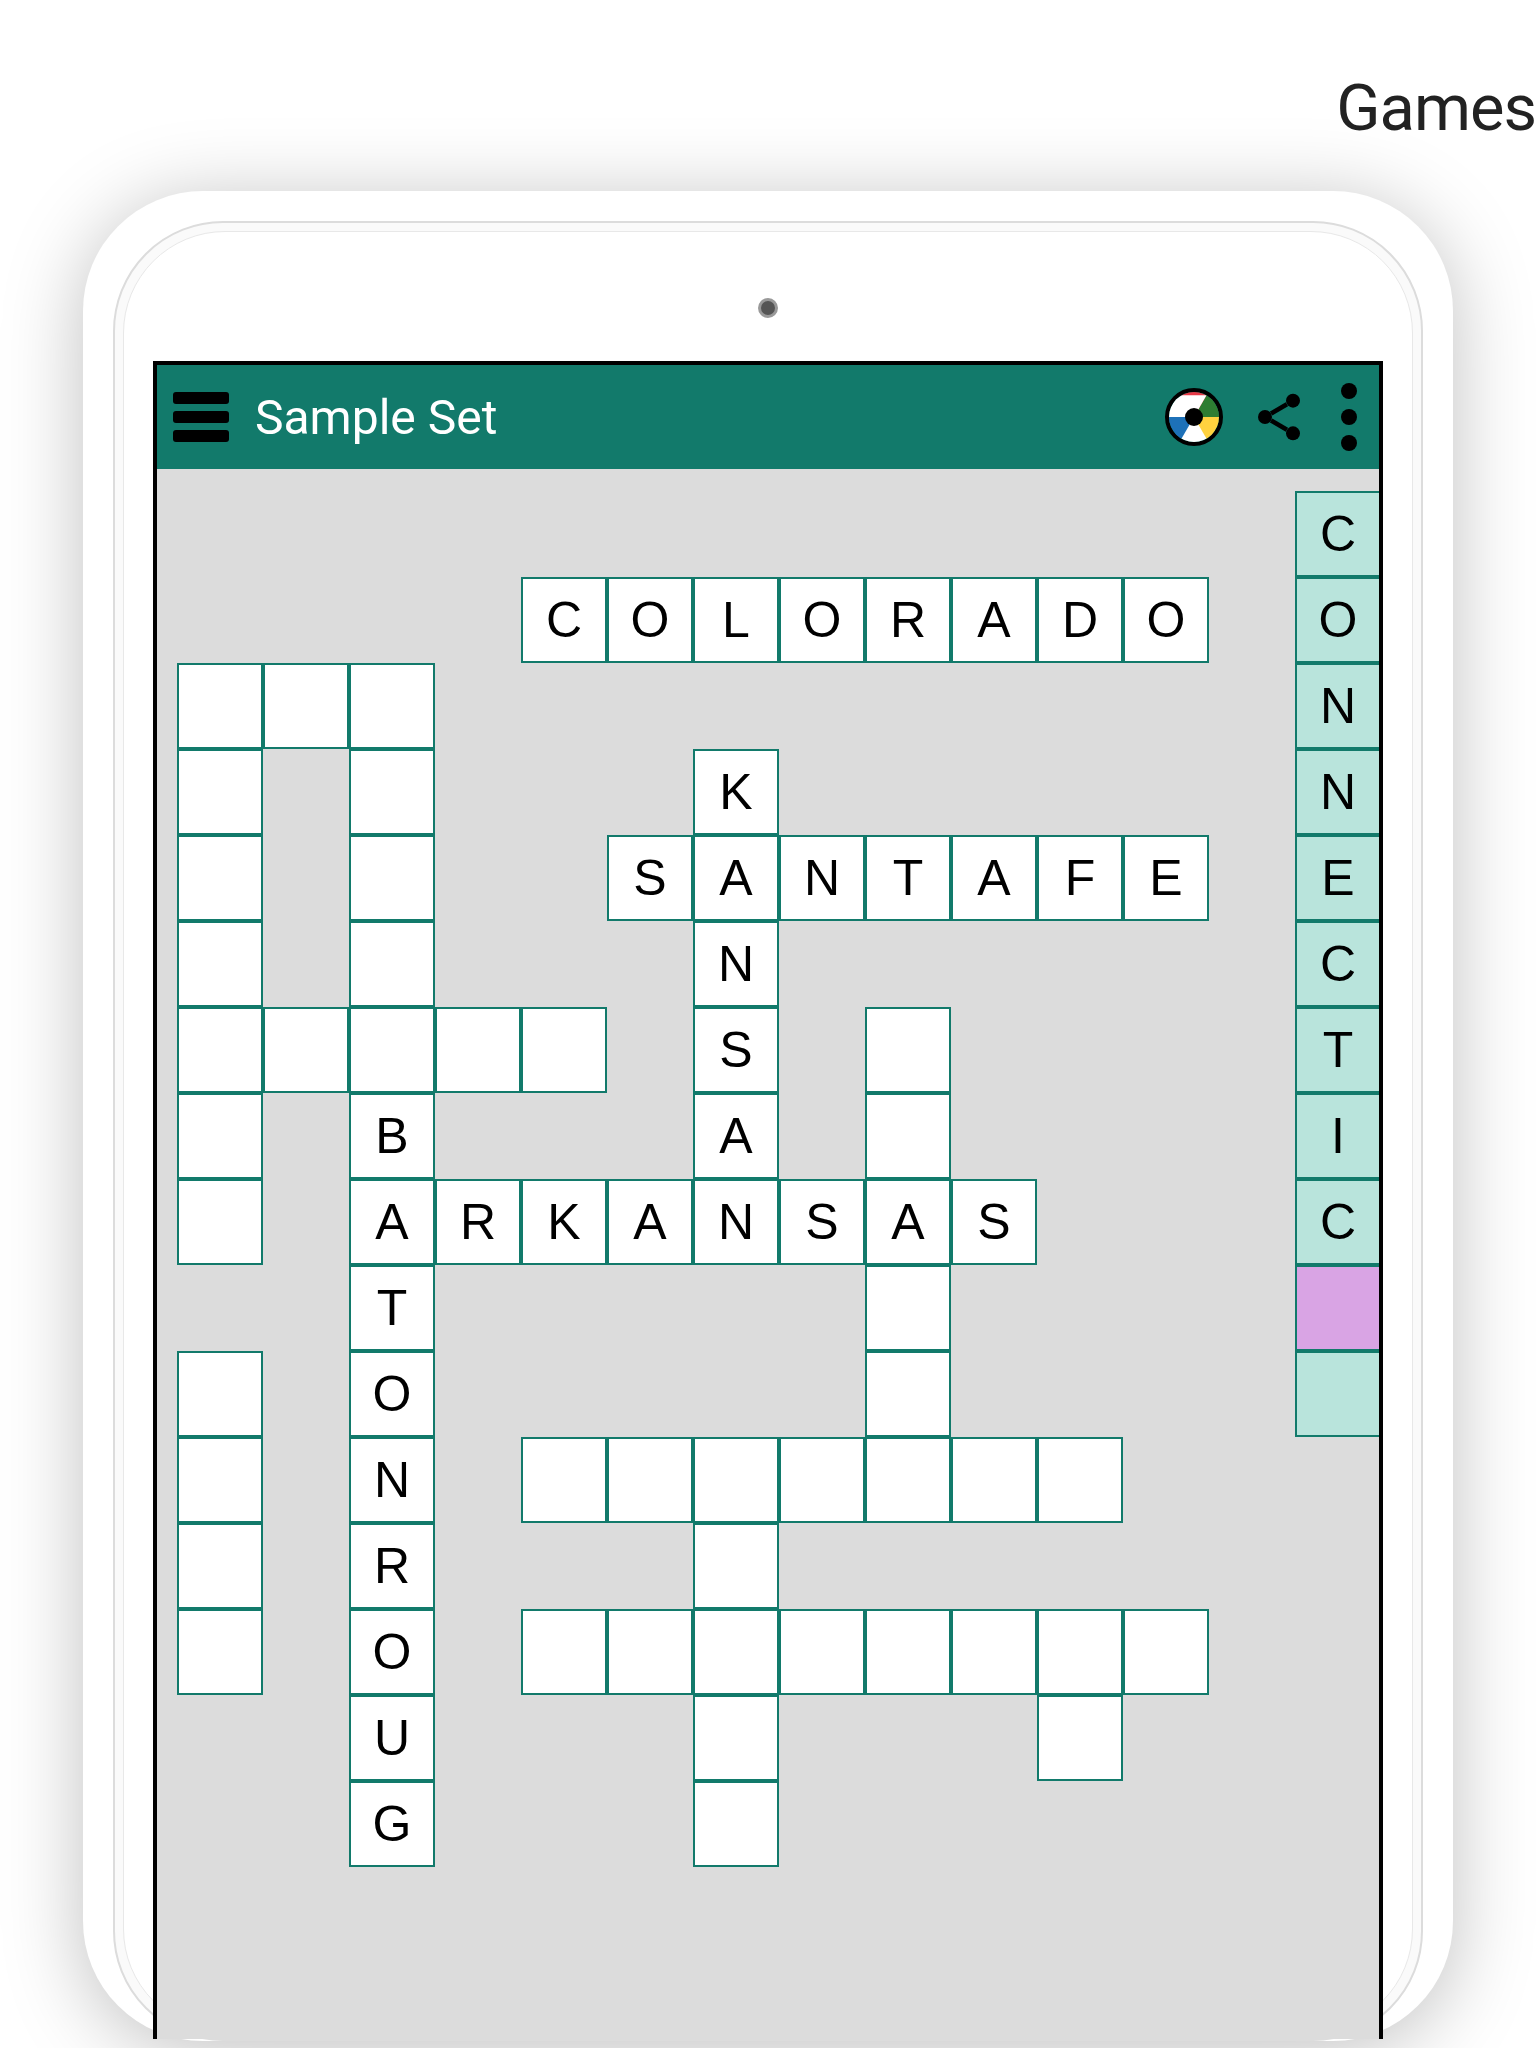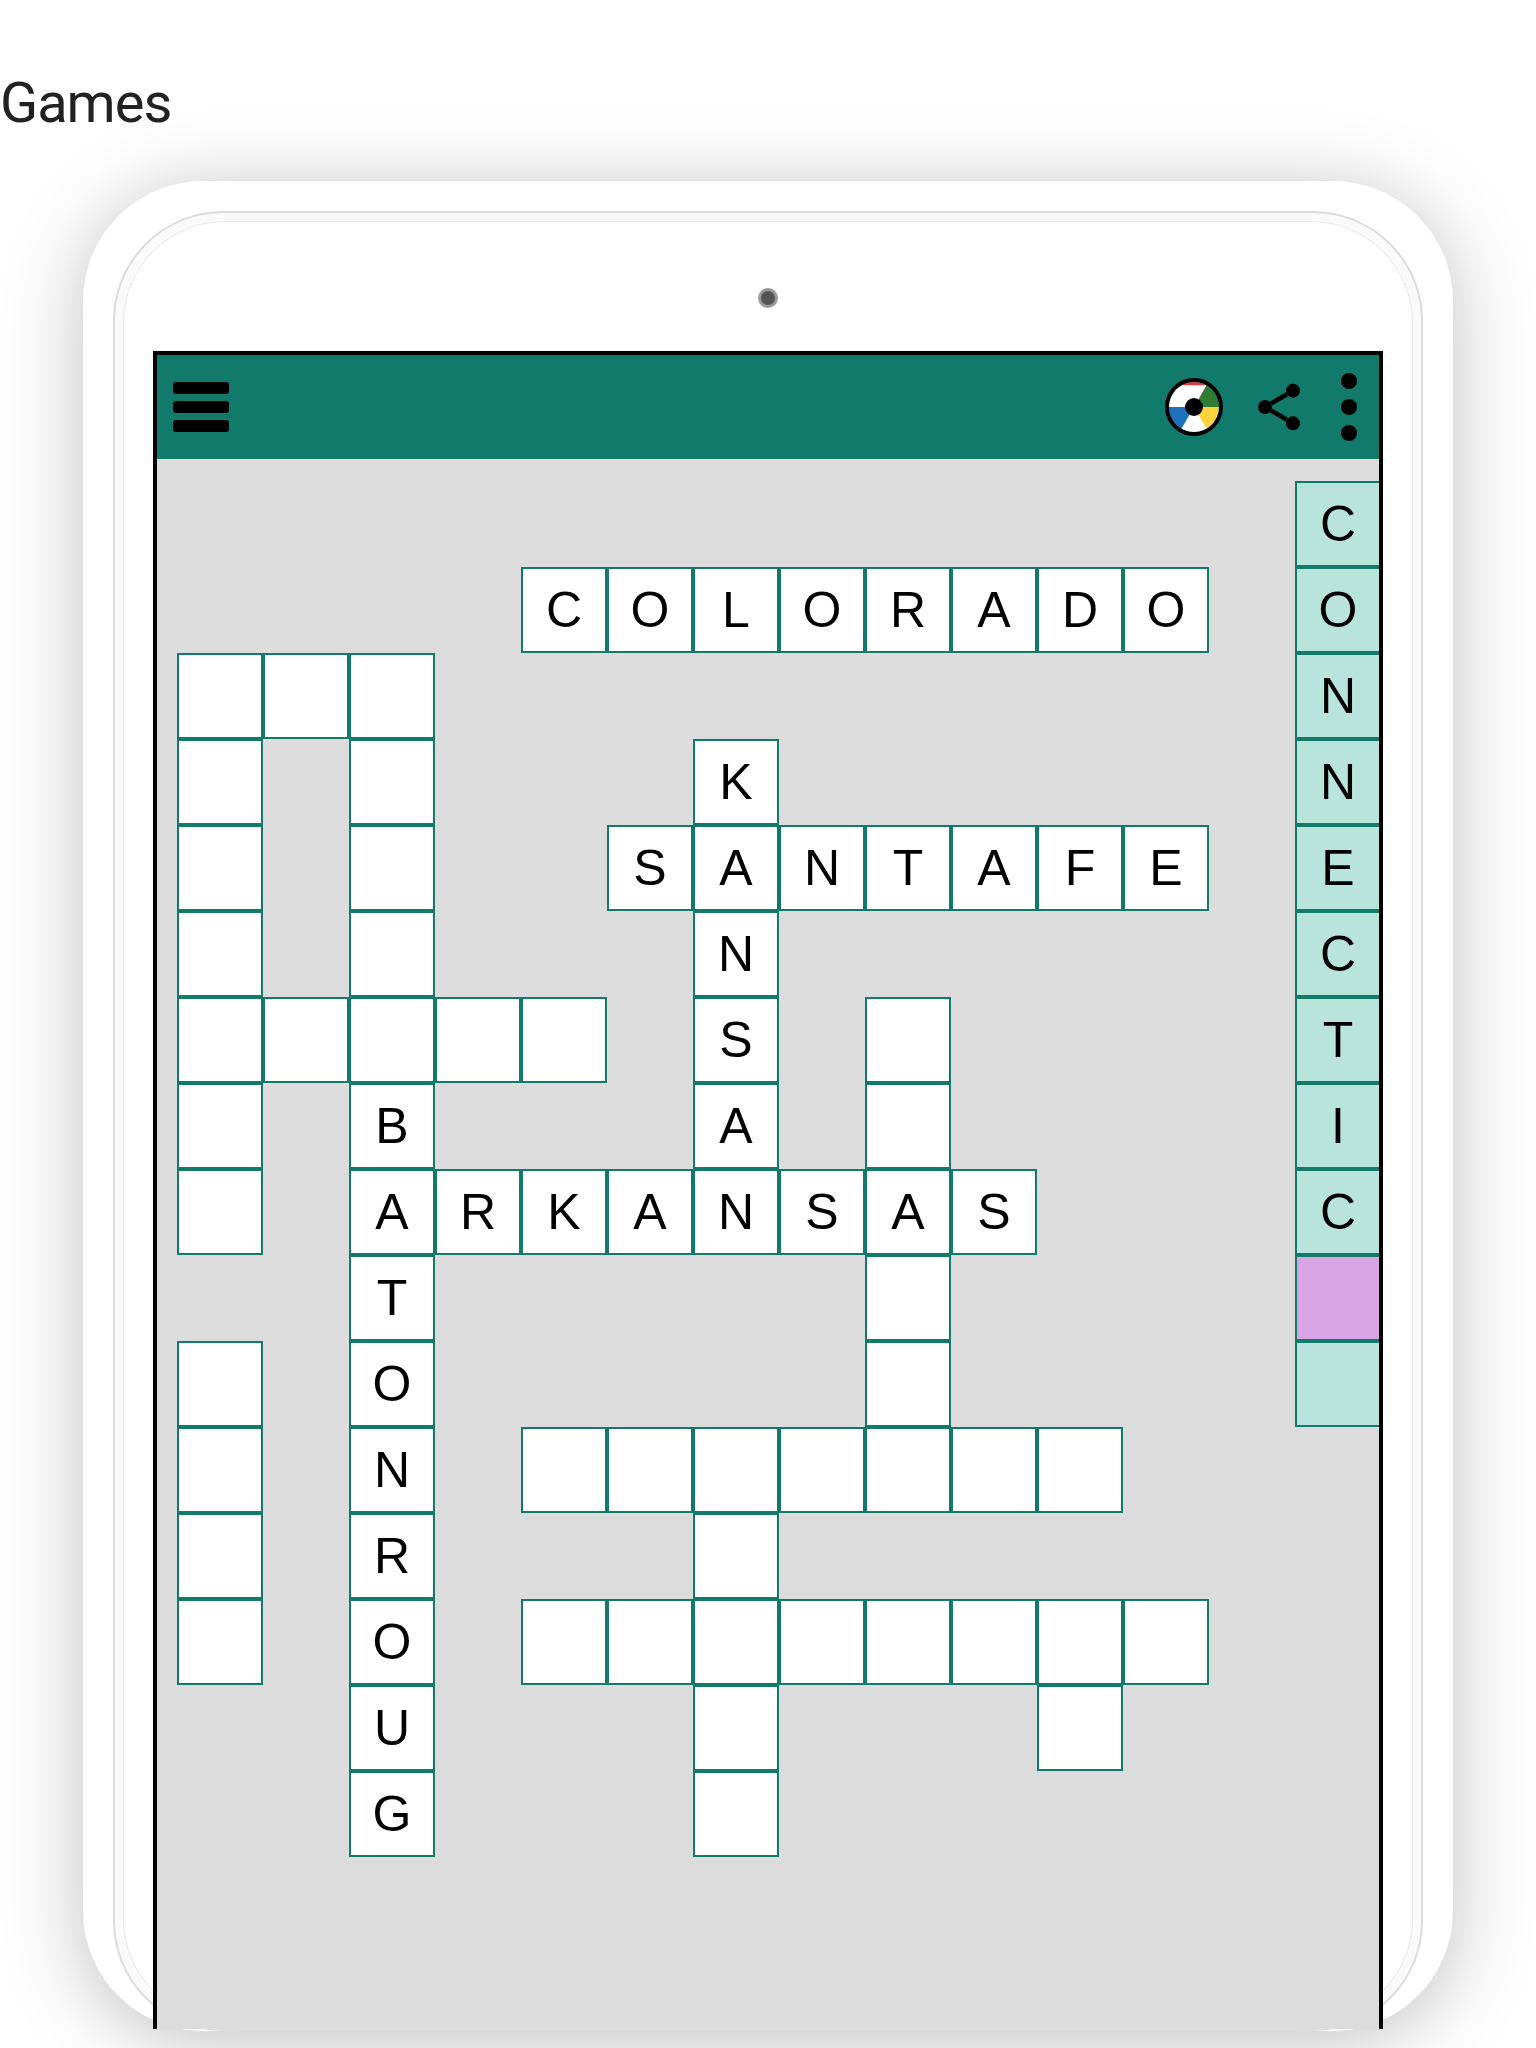--- a/index.html
+++ b/index.html
@@ -1,17 +1,17 @@
 <!DOCTYPE html>
 <html><head>
 <meta charset="utf-8">
 <style>
   * { box-sizing: border-box; margin: 0; padding: 0; }
   body { background: #fff; font-family: -apple-system, "Segoe UI", Roboto, Arial, sans-serif; width: 1536px; height: 2048px; overflow: hidden; }
-  .page-title { text-align: left; font-size: 56px; font-weight: 400; color: #222; margin-top: 70px; letter-spacing: -1px; }
+  .page-title { text-align: right; font-size: 65px; font-weight: 400; color: #222; margin-top: 70px; letter-spacing: -1px; }
   .tablet-wrap { position: relative; margin: 75px auto 0; width: 1310px; }
   .tablet-shadow { position: absolute; inset: -30px -30px 0 -30px; border-radius: 120px; box-shadow: 0 10px 80px rgba(0,0,0,.25); z-index: 0; }
   .tablet { position: relative; width: 1310px; height: 1820px; background: #fafafa; border-radius: 110px; border: 2px solid #dcdcdc; z-index: 1; }
   .tablet-bezel { position: absolute; inset: 8px; border-radius: 102px; background: #fff; border: 1px solid #e8e8e8; }
   .camera { position: absolute; top: 75px; left: 50%; transform: translateX(-50%); width: 20px; height: 20px; border-radius: 50%; background: #555; border: 3px solid #999; }
   .screen { position: absolute; top: 138px; left: 38px; right: 38px; bottom: 0; border: 4px solid #000; border-bottom: none; background: #dcdcdc; overflow: hidden; }
   .app-bar { background: #127a6b; height: 104px; display: flex; align-items: center; padding: 0 16px; }
   .hamburger { width: 56px; height: 50px; display: flex; flex-direction: column; justify-content: space-between; cursor: pointer; }
   .hamburger span { display: block; height: 12px; background: #000; border-radius: 3px; }
   .app-title { color: #fff; font-size: 48px; margin-left: 26px; font-weight: 400; letter-spacing: 0; }
@@ -40,20 +40,21 @@
     <div class="tablet-bezel"></div>
     <div class="camera"></div>
     <div class="screen">
 
       <div class="app-bar">
         <div class="hamburger">
           <span></span>
             <span></span>
             <span></span>
         </div>
+        <div class="app-title">Sample Set</div>
         <div class="bar-actions">
           <div class="wheel">
             <div class="wheel-seg" style="background:#e63946;transform:rotate(-90deg) skewY(-30deg);"></div>
             <div class="wheel-seg" style="background:#2e7d32;transform:rotate(-30deg) skewY(-30deg);"></div>
             <div class="wheel-seg" style="background:#ffd23f;transform:rotate(30deg) skewY(-30deg);"></div>
             <div class="wheel-seg" style="background:#fff;transform:rotate(90deg) skewY(-30deg);"></div>
             <div class="wheel-seg" style="background:#1d71b8;transform:rotate(150deg) skewY(-30deg);"></div>
             <div class="wheel-seg" style="background:#fff;transform:rotate(210deg) skewY(-30deg);"></div>
           </div>
           <div class="share-icon">

